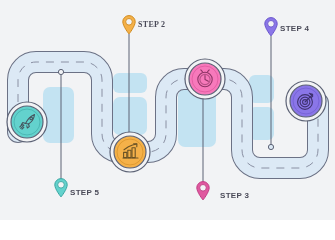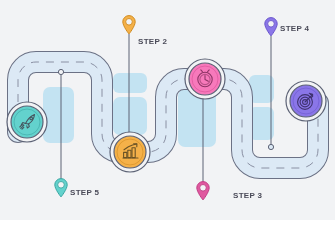--- a/index.html
+++ b/index.html
@@ -26,22 +26,22 @@
     position: absolute;
     font-family: "Liberation Sans", sans-serif;
     font-size: 8px;
     font-weight: bold;
     letter-spacing: 0.3px;
     color: #4a4a58;
     white-space: nowrap;
     line-height: 1;
   }
   #lbl1 { left: 70px; top: 189px; }
-  #lbl2 { left: 138px; top: 38px; }
-  #lbl3 { left: 221px; top: 192px; padding-left: 12px; }
+  #lbl2 { left: 138px; top: 21px; font-family: Liberation Serif, serif; }
+  #lbl3 { left: 208px; top: 192px; padding-left: 12px; }
   #lbl4 { left: 280px; top: 25px; }
 </style>
 </head>
 <body>
 
 <div id="canvas">
 
   <svg id="road-svg" viewBox="0 0 335 220">
     <defs>
       <clipPath id="clipAll">

